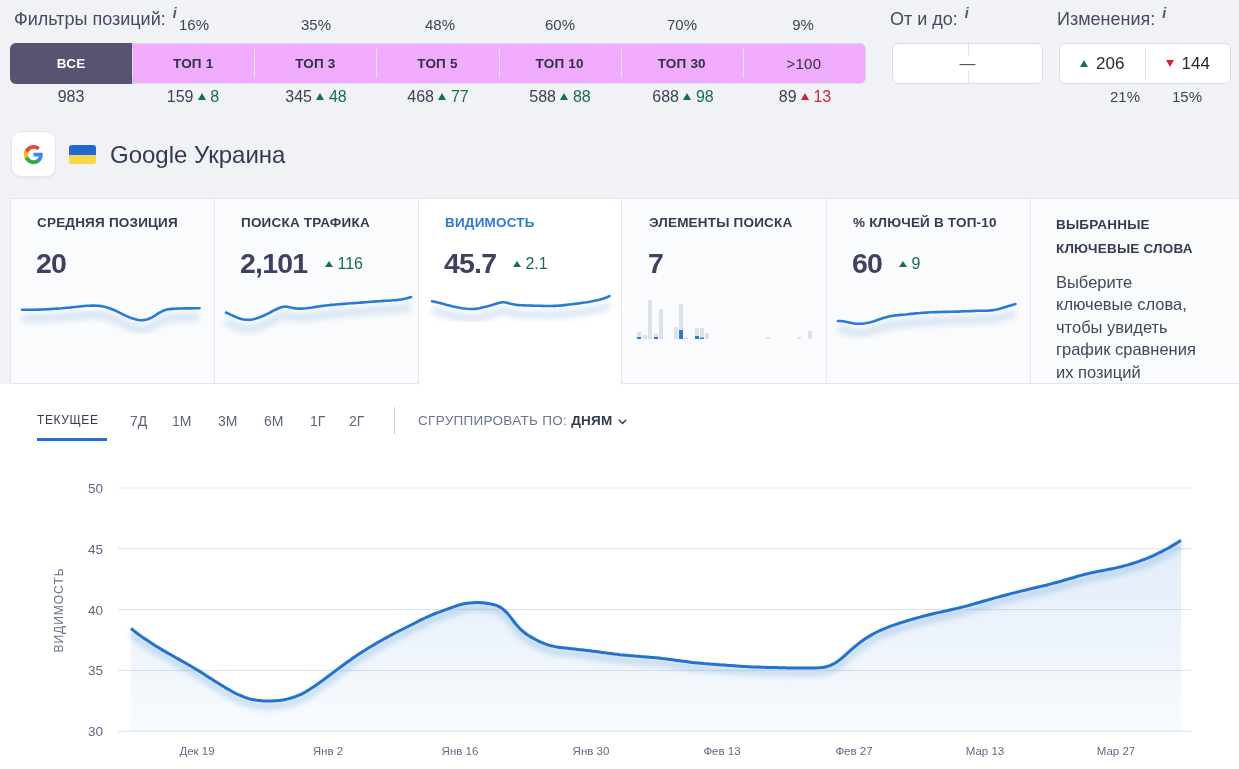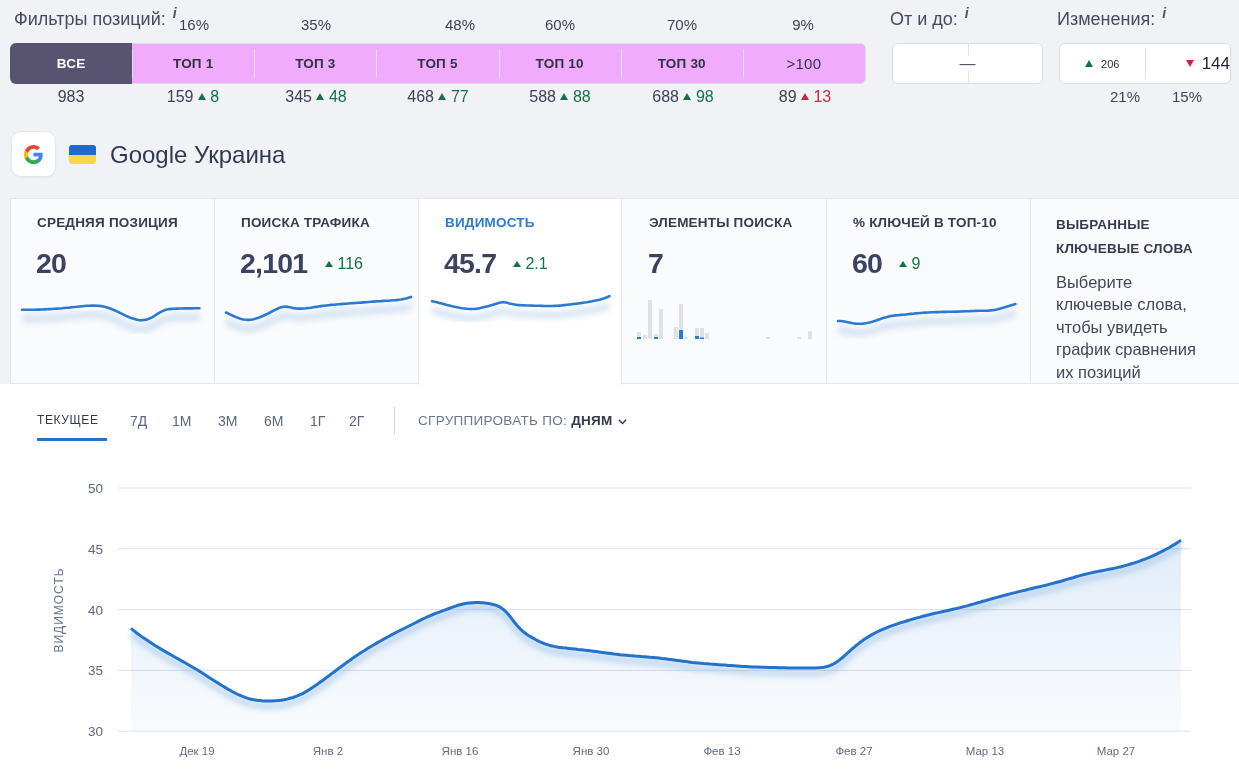--- a/index.html
+++ b/index.html
@@ -34,21 +34,21 @@
         <feGaussianBlur stdDeviation="3"></feGaussianBlur>
       </filter>
     </defs>
   </svg>
 <div class="abs topbg"></div>
 <div class="abs whitebg"></div>
 
 <div class="abs lbl" style="left:14px;top:9px">Фильтры позиций: <span class="sup">i</span></div>
 <div class="abs pct" style="left:154px">16%</div>
 <div class="abs pct" style="left:276px">35%</div>
-<div class="abs pct" style="left:420px">48%</div>
+<div class="abs pct" style="left:400px">48%</div>
 <div class="abs pct" style="left:520px">60%</div>
 <div class="abs pct" style="left:642px">70%</div>
 <div class="abs pct" style="left:763px">9%</div>
 <div class="abs lbl" style="left:890px;top:9px">От и до: <span class="sup">i</span></div>
 <div class="abs lbl" style="left:1057px;top:9px">Изменения: <span class="sup">i</span></div>
 
 <div class="abs tabbar">
 <div class="tab sel">ВСЕ</div>
     <div class="tab">ТОП 1</div>
     <div class="tab">ТОП 3</div>
@@ -66,23 +66,23 @@
 <div class="abs numrow" style="left:622px">688 <span class="up"><span class="tu"></span> 98</span></div>
 <div class="abs numrow" style="left:744px">89 <span class="dn"><span class="tu red"></span> 13</span></div>
 
 <div class="abs box" style="left:892px;top:43px;width:151px">
   <div class="abs" style="left:75px;top:0;width:1px;height:12px;background:#dfe3ea"></div>
   <div class="abs" style="left:75px;bottom:0;width:1px;height:12px;background:#dfe3ea"></div>
   <div class="abs" style="left:0;top:0;width:100%;height:100%;display:flex;align-items:center;justify-content:center;font-size:16px;color:#4a5265">—</div>
 </div>
 
 <div class="abs box" style="left:1059px;top:43px;width:172px;display:flex">
-  <div style="flex:1;display:flex;align-items:center;justify-content:center;font-size:11px;color:#242936"><span class="tu" style="margin-right:8px"></span>206</div>
+  <div style="flex:1;display:flex;align-items:center;justify-content:center;font-size:17px;color:#242936"><span class="tu" style="margin-right:8px"></span>206</div>
   <div style="width:1px;background:#dde1e9;margin:4px 0"></div>
-  <div style="flex:1;display:flex;align-items:center;justify-content:flex-end;font-size:17px;color:#242936"><span class="td" style="margin-right:8px"></span>144</div>
+  <div style="flex:1;display:flex;align-items:center;justify-content:center;font-size:17px;color:#242936"><span class="td" style="margin-right:8px"></span>144</div>
 </div>
 <div class="abs" style="left:1054px;top:88px;width:86px;text-align:right;font-size:15px;color:#3e4555">21%</div>
 <div class="abs" style="left:1144px;top:88px;width:86px;text-align:center;font-size:15px;color:#3e4555">15%</div>
 
 <div class="abs" style="left:11px;top:131px;width:45px;height:46px;background:#fff;border:1px solid #e4e7f0;border-radius:10px;box-shadow:0 1px 2px rgba(40,50,80,.06)">
 <svg width="21" height="21" viewBox="0 0 48 48" style="position:absolute;left:11px;top:12px">
 <path fill="#4285F4" d="M45.1 24.5c0-1.6-.1-3.1-.4-4.5H24v8.5h11.8c-.5 2.8-2.1 5.1-4.4 6.7v5.6h7.2c4.2-3.9 6.5-9.6 6.5-16.3z"></path>
 <path fill="#34A853" d="M24 46c6 0 11-2 14.6-5.3l-7.2-5.6c-2 1.3-4.5 2.1-7.4 2.1-5.7 0-10.6-3.9-12.3-9.1H4.3v5.7C8 41.1 15.4 46 24 46z"></path>
 <path fill="#FBBC05" d="M11.7 28.1c-.4-1.3-.7-2.7-.7-4.1s.2-2.8.7-4.1v-5.7H4.3C2.9 17 2 20.4 2 24s.9 7 2.3 9.8l7.4-5.7z"></path>
 <path fill="#EA4335" d="M24 10.8c3.2 0 6.1 1.1 8.4 3.3l6.3-6.3C35 4.1 30 2 24 2 15.4 2 8 6.9 4.3 14.2l7.4 5.7c1.7-5.2 6.6-9.1 12.3-9.1z"></path>

